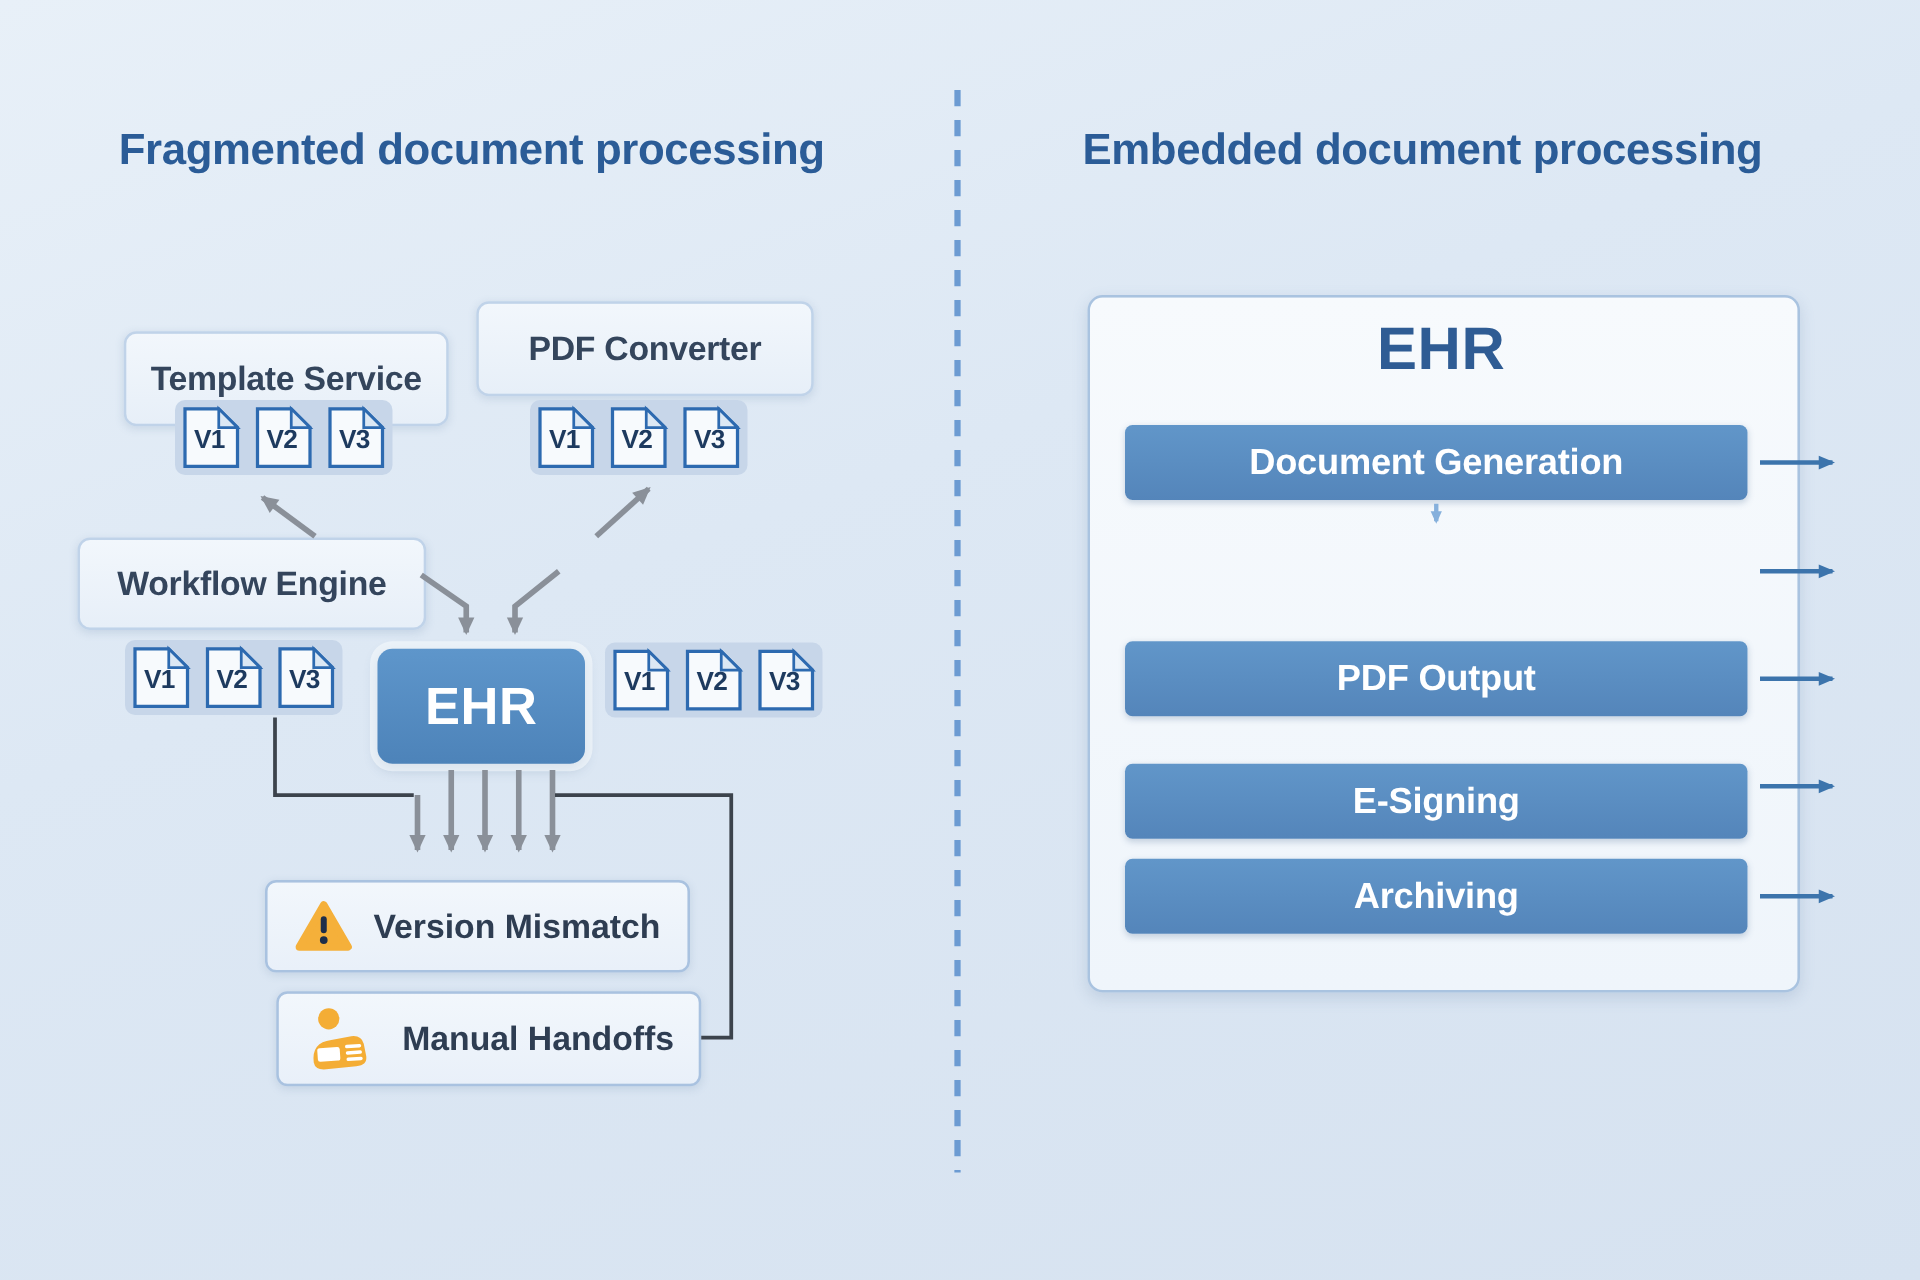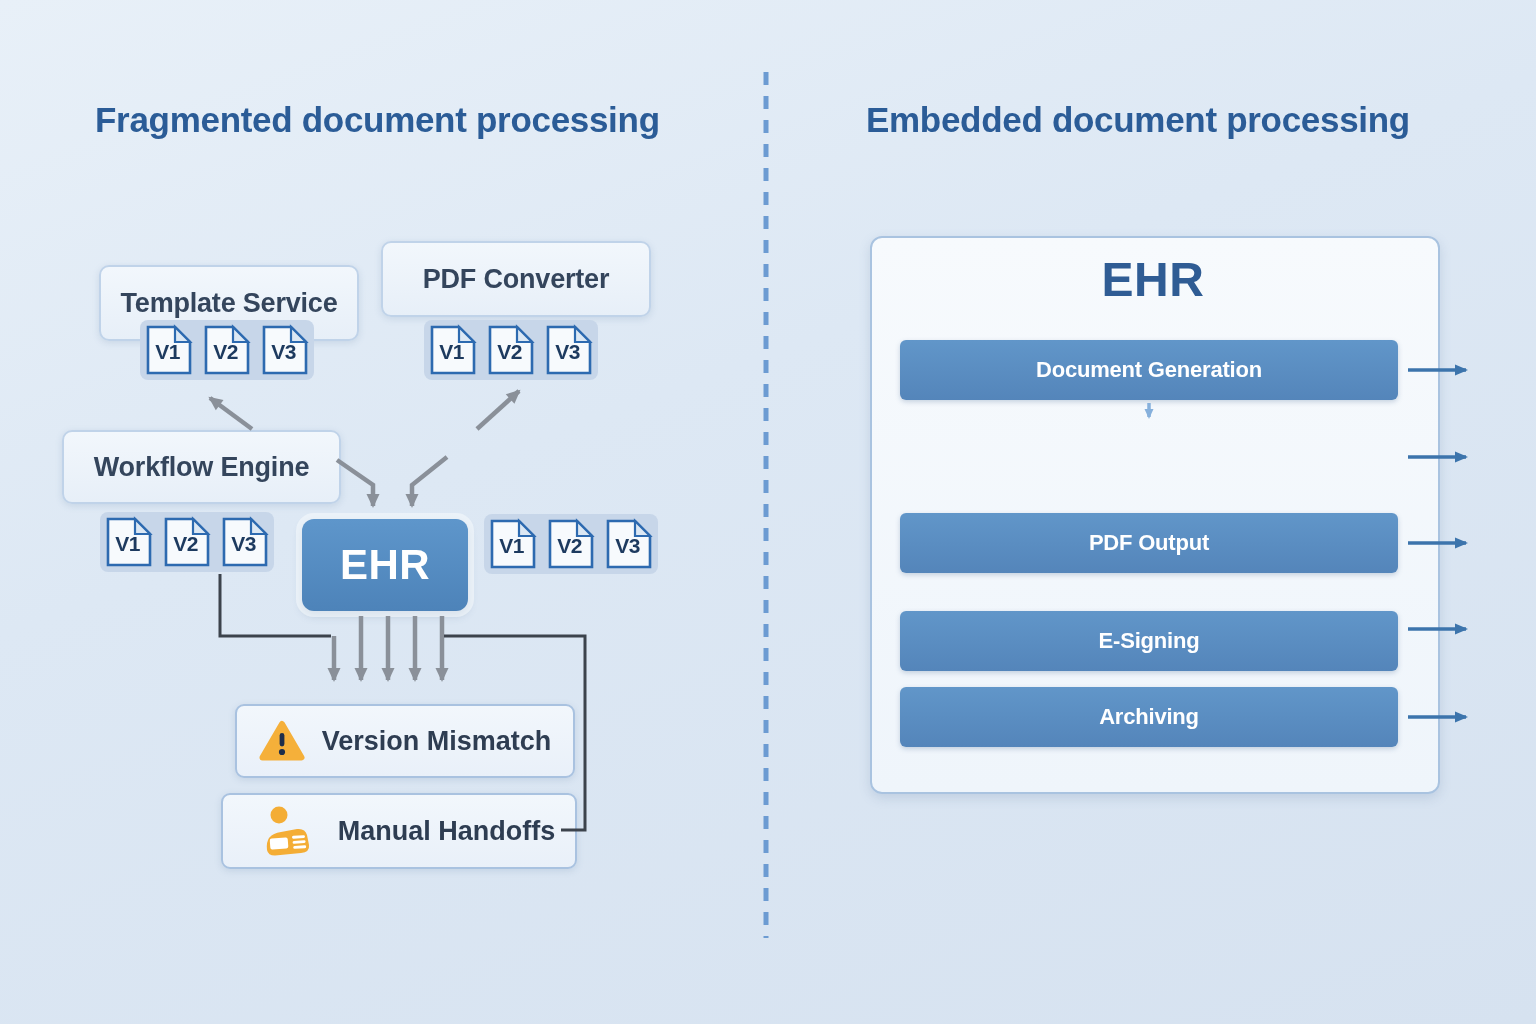--- a/index.html
+++ b/index.html
@@ -53,21 +53,21 @@
   }
   .card-title{
     position:absolute;left:870px;top:252px;width:566px;text-align:center;
     font-size:48px;font-weight:800;color:#2f5c94;letter-spacing:0.5px;
   }
   .bar{
     position:absolute;left:900px;width:498px;height:60px;
     display:flex;align-items:center;justify-content:center;
     background:linear-gradient(180deg,#6196c9 0%,#5485ba 100%);
     border-radius:6px;box-shadow:0 2px 5px rgba(60,95,140,.25);
-    color:#ffffff;font-size:22px;font-weight:700;letter-spacing:-0.2px;
+    color:#ffffff;font-size:29px;font-weight:700;letter-spacing:-0.2px;
   }
   .overlay{position:absolute;left:0;top:0;width:1536px;height:1024px;pointer-events:none;}
 </style>
 </head>
 <body>
 
 <div class="stage">
 
   <div class="panel-title" style="left:95px;top:100px;">Fragmented document processing</div>
   <div class="panel-title" style="left:866px;top:100px;">Embedded document processing</div>
@@ -167,30 +167,30 @@
       <svg viewBox="0 0 50 52">
           <path d="M4 3 H31 L46 18 V49 H4 Z" fill="#f7fafd" stroke="#2d6ab0" stroke-width="2.6"></path>
           <path d="M31 3 V18 H46 Z" fill="#dce8f4" stroke="#2d6ab0" stroke-width="2.2"></path>
         </svg>
       <span class="chip-label">V3</span>
     </div>
   </div>
 
   <div class="ehr-left">EHR</div>
 
-  <div class="issue-box" style="left:235px;top:704px;width:336px;height:70px;">
+  <div class="issue-box" style="left:212px;top:704px;width:336px;height:70px;">
     <svg class="issue-icon" width="46" height="42" viewBox="0 0 46 42">
       <path d="M23 4 L42.5 37.5 H3.5 Z" fill="#f5b03a" stroke="#f5b03a" stroke-width="6" stroke-linejoin="round"></path>
       <rect x="20.6" y="13" width="4.8" height="13.5" rx="2.4" fill="#1e2e4a"></rect>
       <circle cx="23" cy="32" r="3.1" fill="#1e2e4a"></circle>
     </svg>
     <span>Version Mismatch</span>
   </div>
 
-  <div class="issue-box" style="left:221px;top:793px;width:336px;height:72px;padding-left:16px;">
+  <div class="issue-box" style="left:221px;top:793px;width:336px;height:72px;">
     <svg class="issue-icon" width="62" height="50" viewBox="0 0 62 50">
       <circle cx="20" cy="9" r="8.5" fill="#f4ad35"></circle>
       <path d="M8 44 Q6 28 22 26 L38 23 Q46 22 48 29 L50 39 Q51 46 42 47 L16 49.5 Q9 49.5 8 44 Z" fill="#f4ad35"></path>
       <rect x="11" y="32" width="18" height="11" rx="2" fill="#ffffff" transform="rotate(-4 20 37)"></rect>
       <g fill="#ffffff">
         <rect x="33" y="29.5" width="13" height="2.8" rx="1.4" transform="rotate(-4 39.5 31)"></rect>
         <rect x="33.6" y="34.6" width="13" height="2.8" rx="1.4" transform="rotate(-4 40 36)"></rect>
         <rect x="34.2" y="39.7" width="13" height="2.8" rx="1.4" transform="rotate(-4 40.5 41)"></rect>
       </g>
     </svg>

